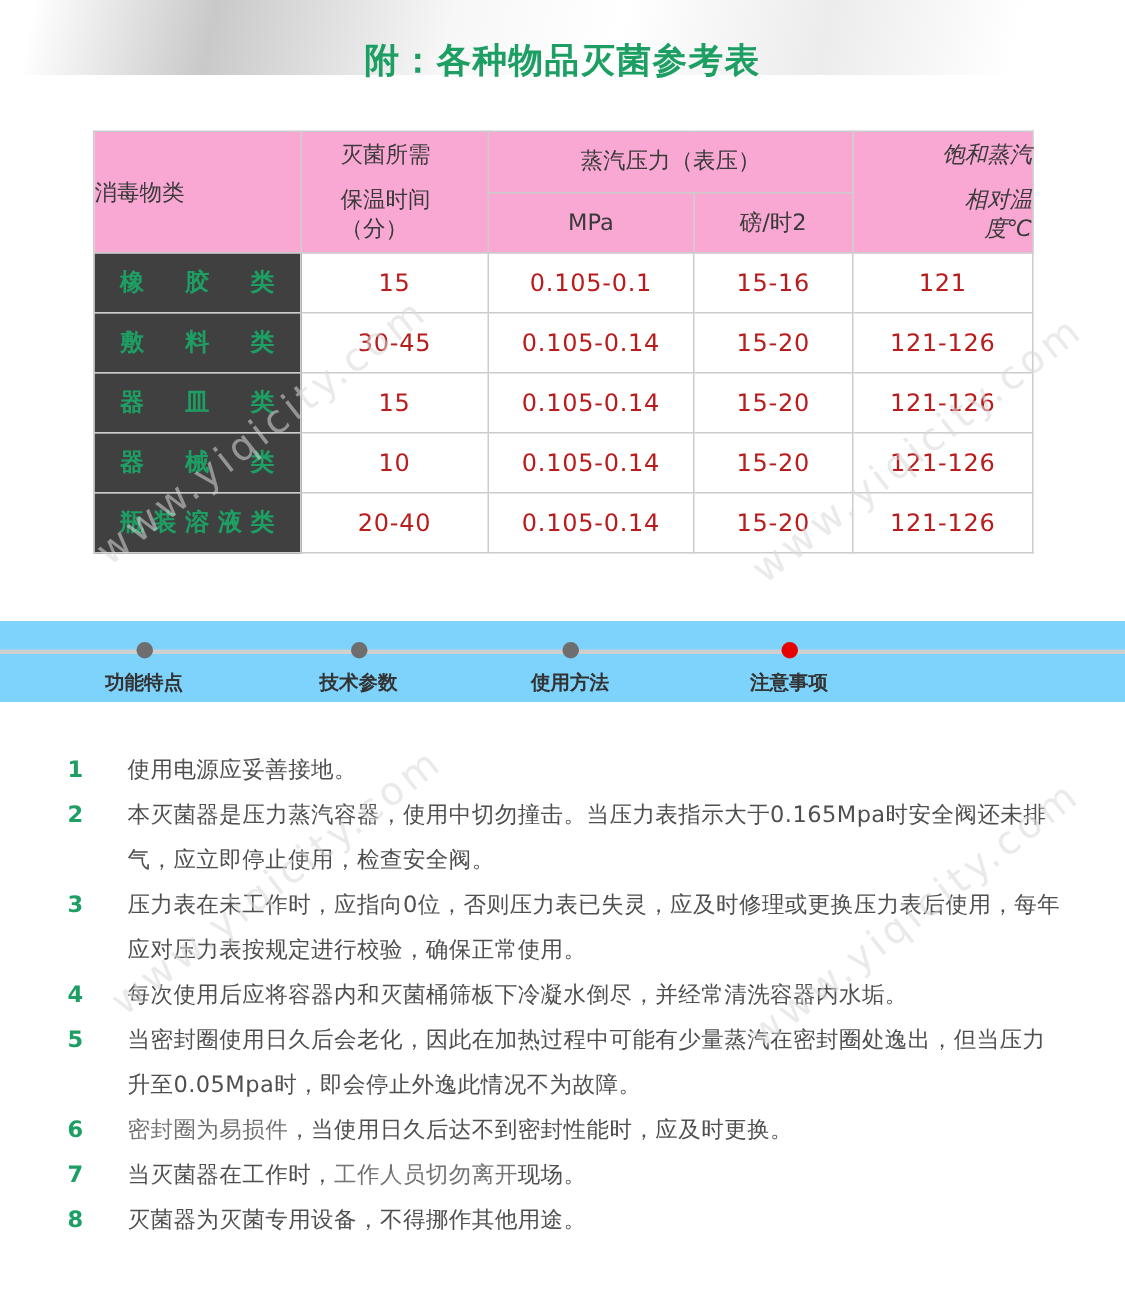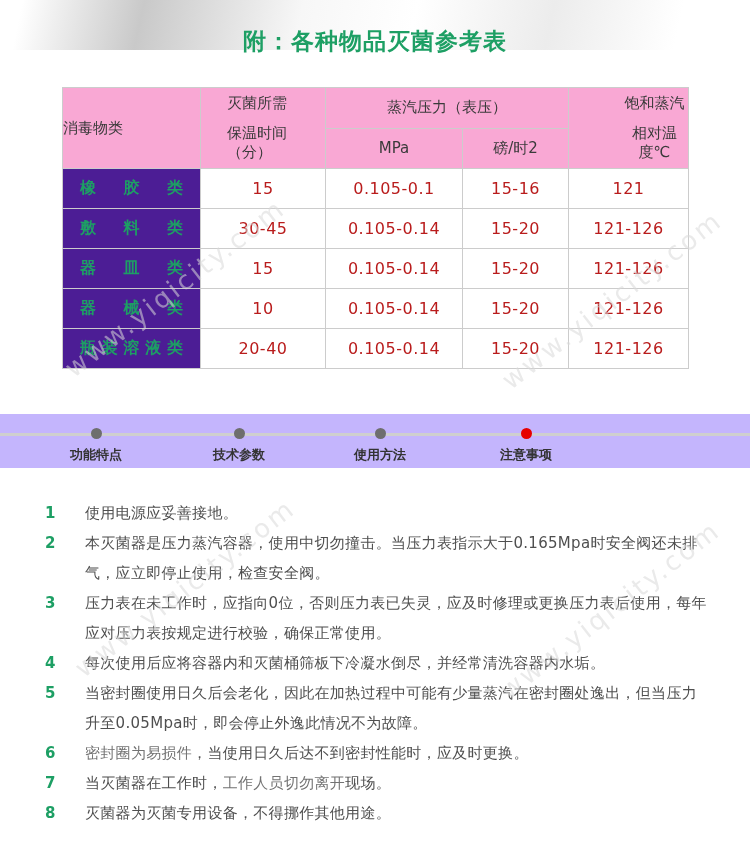--- a/index.html
+++ b/index.html
@@ -30,30 +30,30 @@
   }
   table.ref th,table.ref td{
     border:1px solid #cccccc;padding:0;font-weight:400;
   }
   table.ref thead th{background:#f9a8d4;font-size:15px;}
   tr.hrow{height:40px;}
   tr.drow{height:40px;}
   .two-line{height:80px;display:flex;flex-direction:column;justify-content:space-around;}
   .h-item{padding-left:16px;text-align:left;vertical-align:middle;}
   .h-time div{padding-left:13px;text-align:left;}
-  .h-sat div{padding-left:26px;text-align:center;}
+  .h-sat div{padding-left:26px;text-align:right;font-style:italic;}
   .h-center{text-align:center;}
   td.val{text-align:center;font-size:16px;letter-spacing:.5px;color:#b91c1c;}
-  th.cat{background:#4c1d95;vertical-align:middle;}
+  th.cat{background:#404040;vertical-align:middle;}
   .cat-inner{
     display:block;padding:0 17px;color:#1d9f64;font-size:16px;font-weight:600;
     text-align:justify;text-align-last:justify;
   }
   
-  .navbar{position:relative;height:54px;background:#c4b5fd;margin-top:45px;z-index:2;}
+  .navbar{position:relative;height:54px;background:#7dd3fc;margin-top:45px;z-index:2;}
   .nav-line{position:absolute;left:0;right:0;top:19px;height:3px;background:#cfcfcf;}
   .nav-item{
     position:absolute;top:14px;transform:translateX(-50%);
     display:flex;flex-direction:column;align-items:center;cursor:pointer;
   }
   .nav-dot{width:11px;height:11px;border-radius:50%;background:#6e6e6e;margin-bottom:7px;}
   .nav-dot.active{background:#e60000;}
   .nav-label{font-size:13px;font-weight:700;color:#333;white-space:nowrap;}
   .ni-1{left:96px;} .ni-2{left:239px;} .ni-3{left:380px;font-family:Liberation Mono, monospace;} .ni-4{left:526px;}
   

